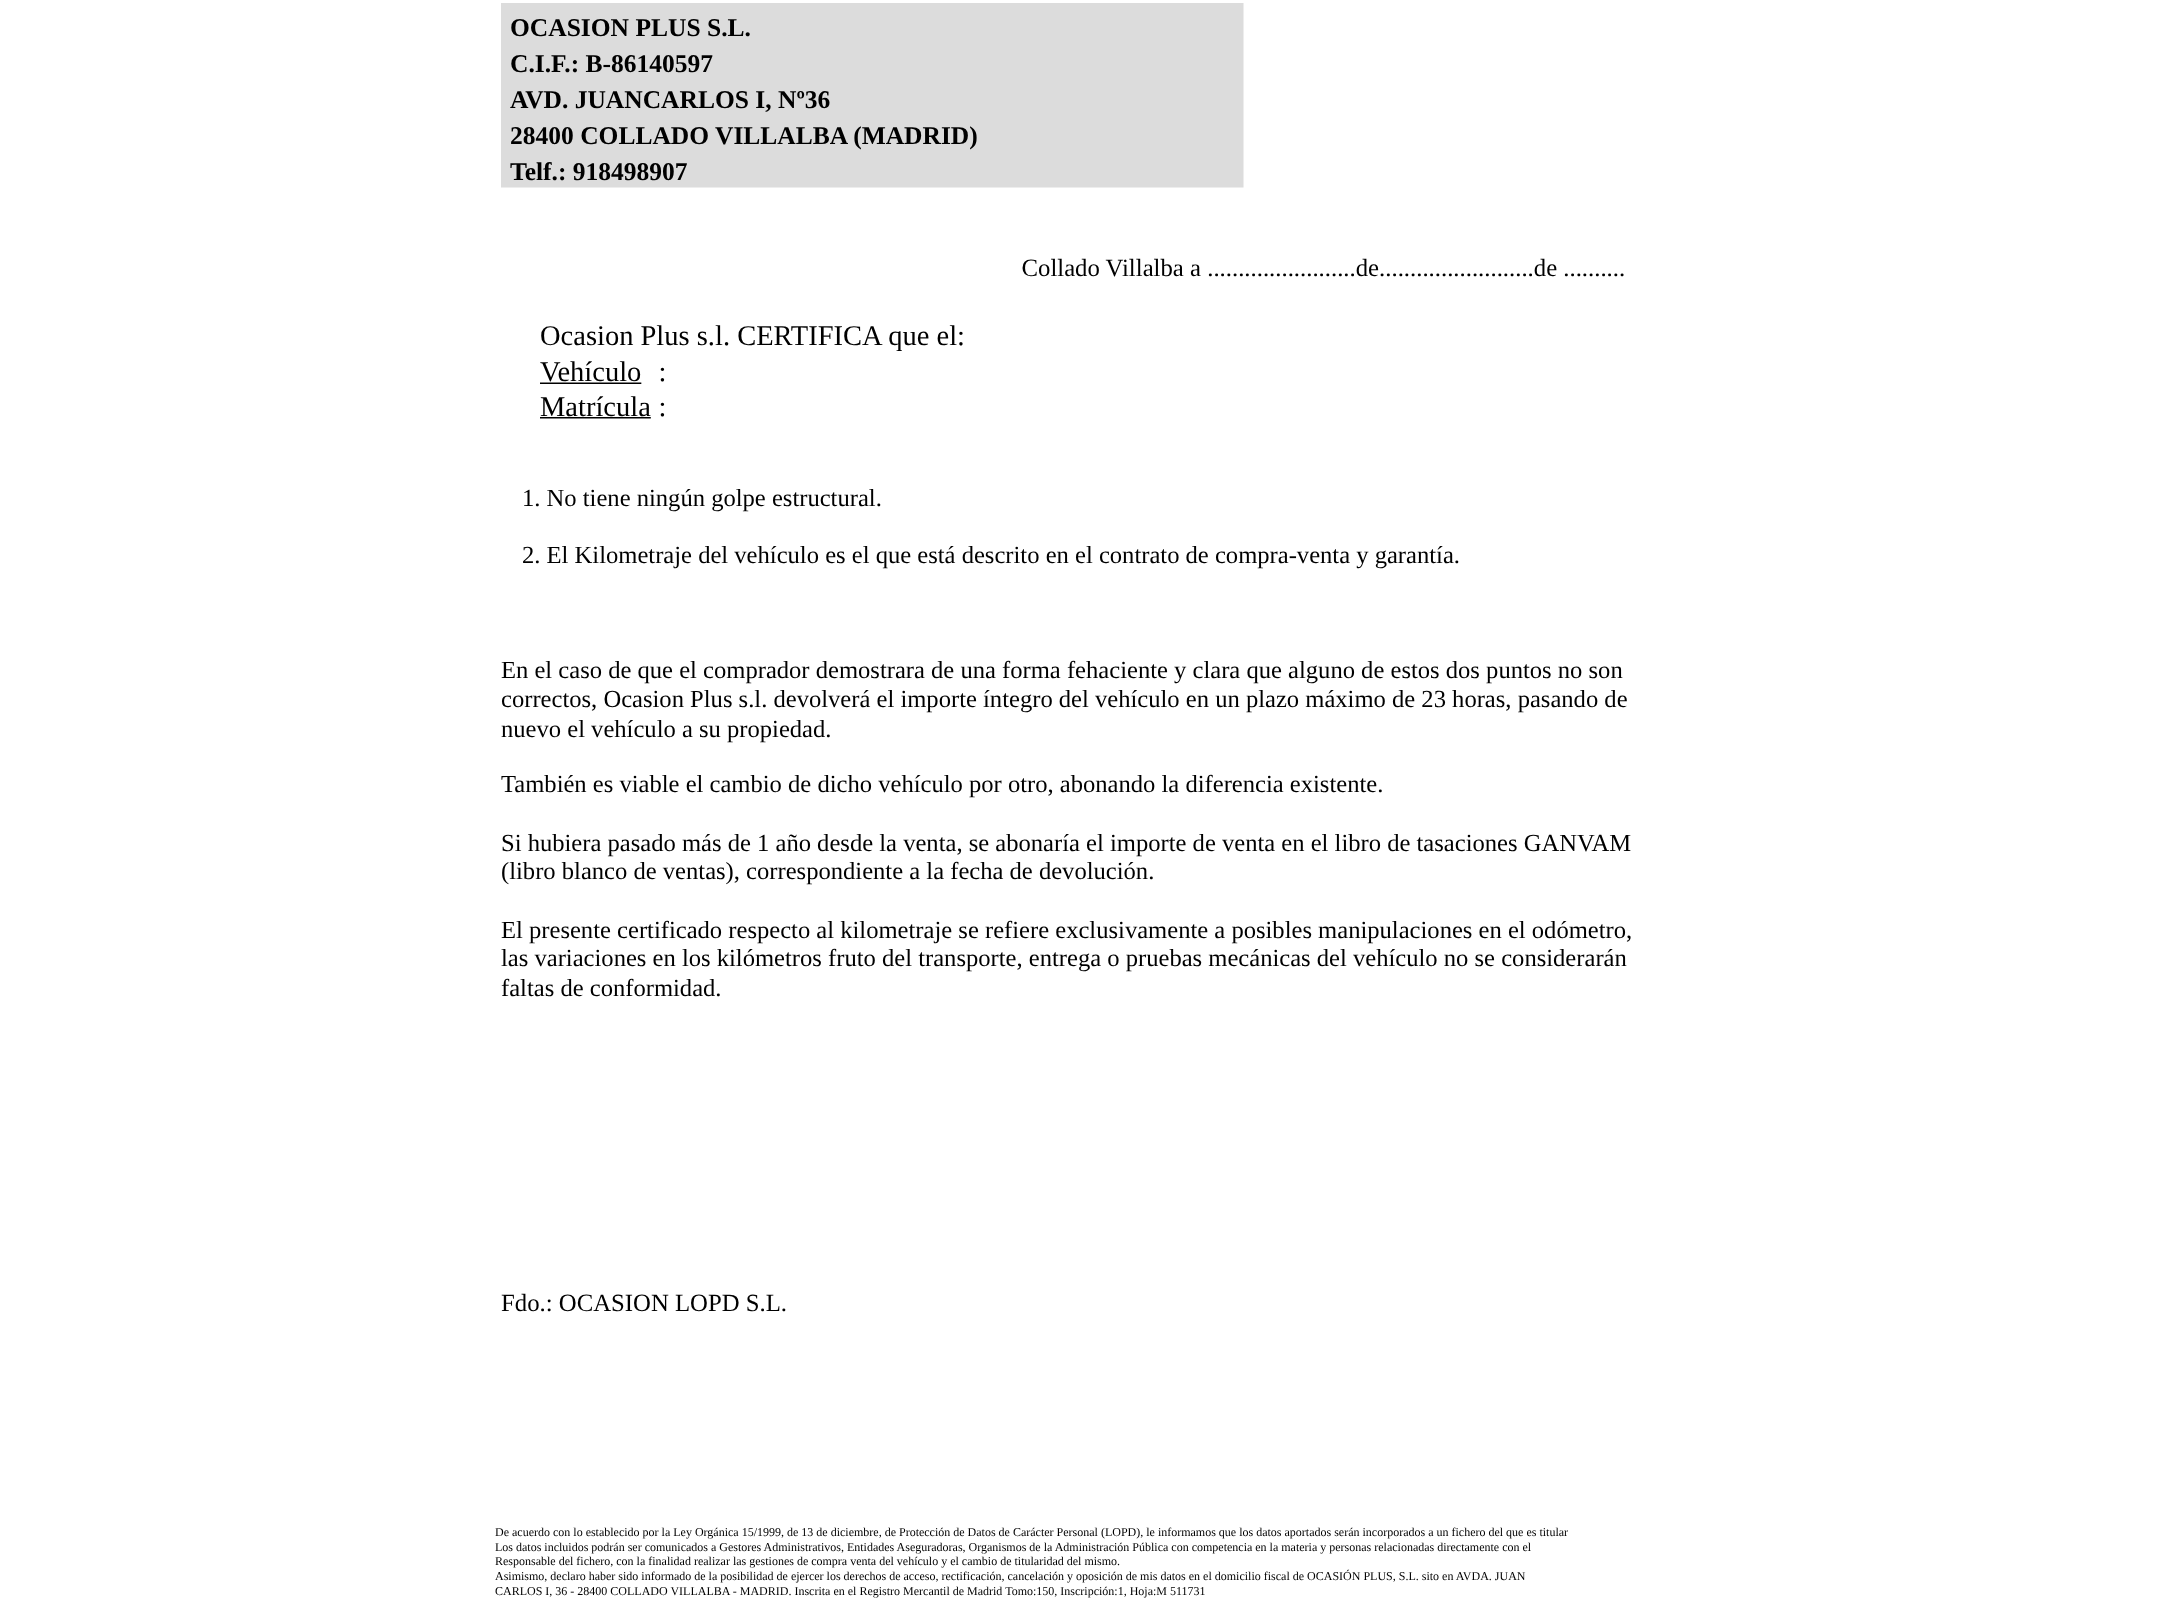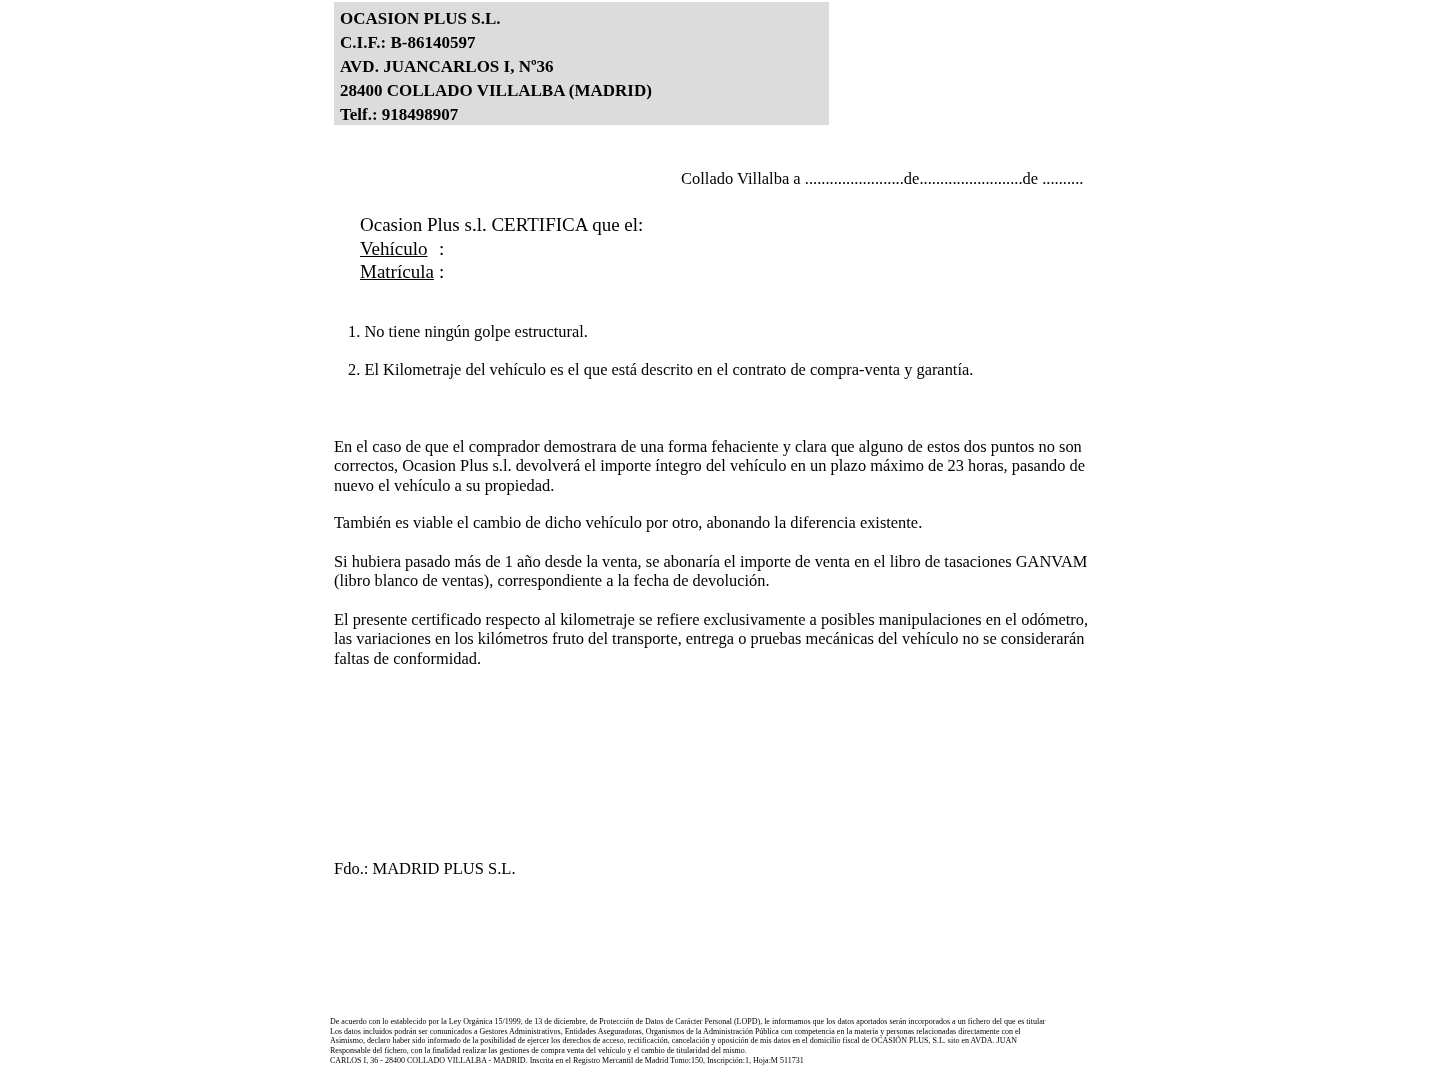--- a/index.html
+++ b/index.html
@@ -99,21 +99,21 @@
 </div>
 
 <div class="abs point point-1">1. No tiene ningún golpe estructural.</div>
 <div class="abs point point-2">2. El Kilometraje del vehículo es el que está descrito en el contrato de compra-venta y garantía.</div>
 
 <div class="abs para para-1">En el caso de que el comprador demostrara de una forma fehaciente y clara que alguno de estos dos puntos no son correctos, Ocasion Plus s.l. devolverá el importe íntegro del vehículo en un plazo máximo de 23 horas, pasando de nuevo el vehículo a su propiedad.</div>
 <div class="abs para para-2">También es viable el cambio de dicho vehículo por otro, abonando la diferencia existente.</div>
 <div class="abs para para-3">Si hubiera pasado más de 1 año desde la venta, se abonaría el importe de venta en el libro de tasaciones GANVAM (libro blanco de ventas), correspondiente a la fecha de devolución.</div>
 <div class="abs para para-4">El presente certificado respecto al kilometraje se refiere exclusivamente a posibles manipulaciones en el odómetro, las variaciones en los kilómetros fruto del transporte, entrega o pruebas mecánicas del vehículo no se considerarán faltas de conformidad.</div>
 
-<div class="abs signature">Fdo.: MADRID PLUS S.L.</div>
+<div class="abs signature">Fdo.: OCASION LOPD S.L.</div>
 
 <div class="abs footer">
   <div class="footer-line">De acuerdo con lo establecido por la Ley Orgánica 15/1999, de 13 de diciembre, de Protección de Datos de Carácter Personal (LOPD), le informamos que los datos aportados serán incorporados a un fichero del que es titular</div>
   <div class="footer-line">Los datos incluidos podrán ser comunicados a Gestores Administrativos, Entidades Aseguradoras, Organismos de la Administración Pública con competencia en la materia y personas relacionadas directamente con el</div>
+  <div class="footer-line">Responsable del fichero, con la finalidad realizar las gestiones de compra venta del vehículo y el cambio de titularidad del mismo.</div>
   <div class="footer-line">Asimismo, declaro haber sido informado de la posibilidad de ejercer los derechos de acceso, rectificación, cancelación y oposición de mis datos en el domicilio fiscal de OCASIÓN PLUS, S.L. sito en AVDA. JUAN</div>
-  <div class="footer-line">Responsable del fichero, con la finalidad realizar las gestiones de compra venta del vehículo y el cambio de titularidad del mismo.</div>
   <div class="footer-line">CARLOS I, 36 - 28400 COLLADO VILLALBA - MADRID. Inscrita en el Registro Mercantil de Madrid Tomo:150, Inscripción:1, Hoja:M 511731</div>
 </div>
 
 </body></html>

